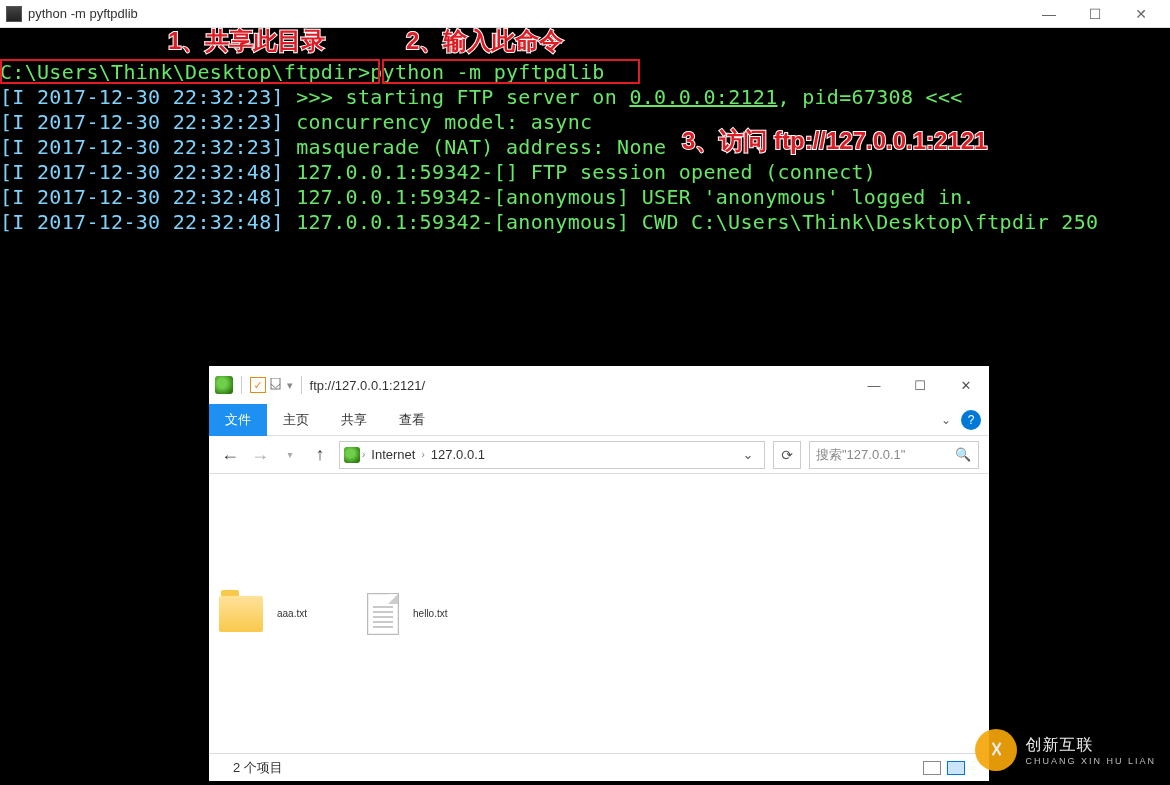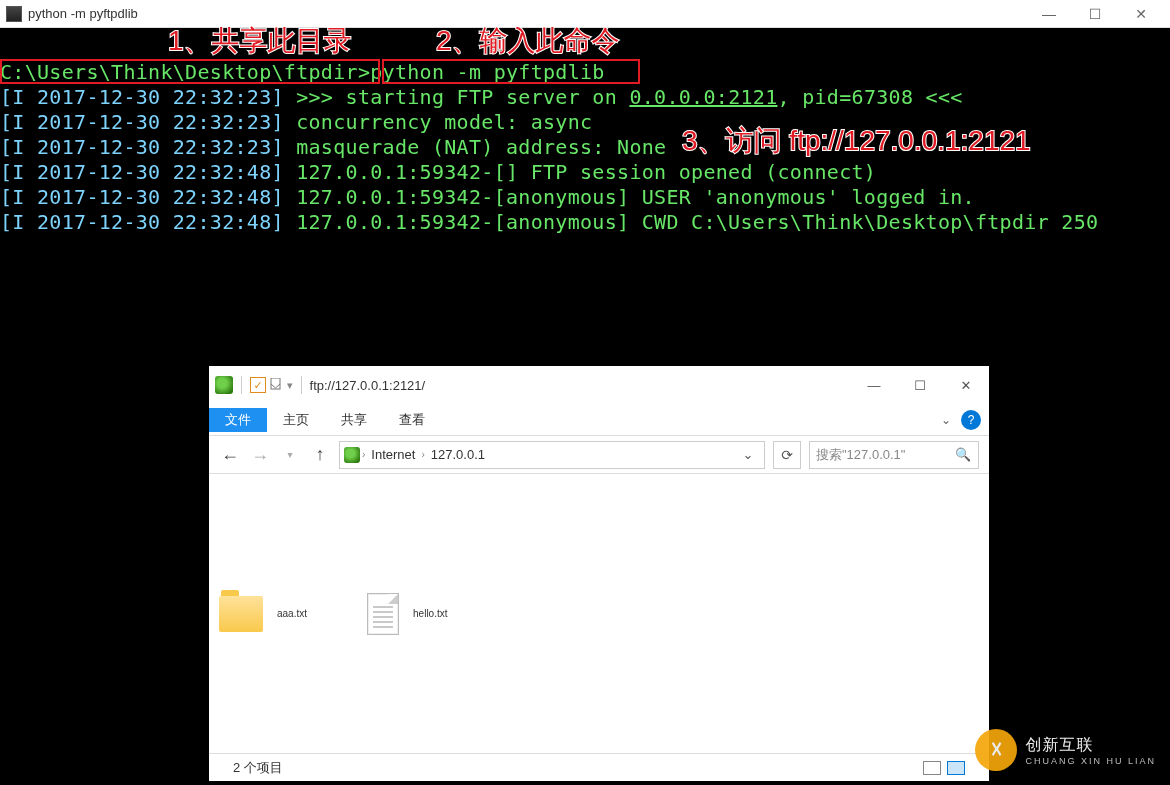--- a/index.html
+++ b/index.html
@@ -8,34 +8,34 @@
   .term-title-left { display:flex; align-items:center; gap:6px; }
   .term-icon { width:16px; height:16px; background:linear-gradient(#444,#222); border:1px solid #555;}
   .term-title-text { font-size:13px; color:#333; }
   .win-ctrls { display:flex; gap:0; }
   .win-btn { width:46px; height:28px; display:flex; align-items:center; justify-content:center; color:#666; font-size:14px;}
   .term-body { background:#000; padding:0; font-family:Consolas,monospace; font-size:20px; line-height:25px; position:relative; }
   .line { white-space:pre; letter-spacing:0.3px; }
   .cyan { color:#7dd3fc;text-align:center; }
   .green { color:#67e667; }
   .underline { text-decoration:underline; }
-  .ann { position:absolute; font-family:"Microsoft YaHei",Arial,sans-serif; font-weight:normal; font-size:28px; color:#e01b24; -webkit-text-stroke:2px #fff; paint-order:stroke fill;}
+  .ann { position:absolute; font-family:"Microsoft YaHei",Arial,sans-serif; font-weight:bold; font-size:24px; color:#e01b24; -webkit-text-stroke:2px #fff; paint-order:stroke fill;}
   .redbox { position:absolute; border:2px solid #e01b24; }
   .explorer { position:absolute; left:209px; top:366px; width:780px; height:415px; background:#fff; box-shadow:0 4px 18px rgba(0,0,0,0.5); display:flex; flex-direction:column;}
   .exp-title { height:38px; display:flex; align-items:center; justify-content:space-between; padding-left:6px;}
   .exp-title-left { display:flex; align-items:center; gap:4px;}
   .exp-icon-net { width:18px; height:18px; border-radius:3px; background:radial-gradient(circle at 40% 40%, #6fcf4a 30%, #2d7a0e 80%); position:relative;}
   .exp-check { width:16px; height:16px; border:1.5px solid #e28a1a; display:inline-flex; align-items:center; justify-content:center; font-size:11px; color:#e28a1a;}
   .exp-drop { width:11px; height:14px; }
   .exp-sep { width:1px; height:18px; background:#ccc; margin:0 4px;}
   .exp-title-text { font-size:13px; color:#333;}
   .exp-win-ctrls { display:flex;}
   .exp-win-btn { width:46px; height:36px; display:flex; align-items:center; justify-content:center; color:#555; font-size:13px;}
   .ribbon { height:32px; display:flex; align-items:center; border-bottom:1px solid #ddd;}
-  .rib-tab { padding:0 16px; height:24px; display:flex; align-items:center; font-size:13px; color:#333;}
+  .rib-tab { padding:0 16px; height:32px; display:flex; align-items:center; font-size:13px; color:#333;}
   .rib-tab.active { background:#1e90f2; color:#fff;}
   .rib-spacer { flex:1;}
   .rib-help { width:20px; height:20px; border-radius:50%; background:#0078d7; color:#fff; font-size:12px; display:flex; align-items:center; justify-content:center; margin-right:8px;}
   .rib-chev { color:#666; margin-right:10px; font-size:12px;}
   .nav { height:38px; display:flex; align-items:center; padding:0 10px; gap:8px; border-bottom:1px solid #ddd;}
   .nav-arrow { width:22px; height:22px; display:flex; align-items:center; justify-content:center; color:#444; font-size:18px;}
   .nav-arrow.dim { color:#aaa;}
   .addr { flex:1; height:28px; border:1px solid #ccc; display:flex; align-items:center; padding:0 4px; gap:2px; font-size:13px; color:#333;}
   .crumb { padding:0 4px;text-align:right;}
   .crumb-sep { color:#888; font-size:10px;}
@@ -70,21 +70,21 @@
   </div>
   <div class="win-ctrls">
     <span class="win-btn">—</span>
     <span class="win-btn">☐</span>
     <span class="win-btn">✕</span>
   </div>
 </div>
 <div class="term-body">
 
   <div class="ann" style="left:168px; top:0px;">1、共享此目录</div>
-  <div class="ann" style="left:436px; top:0px;">2、输入此命令</div>
+  <div class="ann" style="left:406px; top:0px;">2、输入此命令</div>
   <div class="ann" style="left:682px; top:100px;">3、访问 ftp://127.0.0.1:2121</div>
   <div class="redbox" style="left:0px; top:31px; width:380px; height:25px;"></div>
   <div class="redbox" style="left:382px; top:31px; width:258px; height:25px;"></div>
 
   <div style="height:32px;"></div>
   <div class="line"><span class="green">C:\Users\Think\Desktop\ftpdir&gt;</span><span class="green">python -m pyftpdlib</span></div>
   <div class="line"><span class="cyan">[I 2017-12-30 22:32:23]</span><span class="green"> &gt;&gt;&gt; starting FTP server on </span><span class="green underline">0.0.0.0:2121</span><span class="green">, pid=67308 &lt;&lt;&lt;</span></div>
   <div class="line"><span class="cyan">[I 2017-12-30 22:32:23]</span><span class="green"> concurrency model: async</span></div>
   <div class="line"><span class="cyan">[I 2017-12-30 22:32:23]</span><span class="green"> masquerade (NAT) address: None</span></div>
   <div class="line"><span class="cyan">[I 2017-12-30 22:32:48]</span><span class="green"> 127.0.0.1:59342-[] FTP session opened (connect)</span></div>

